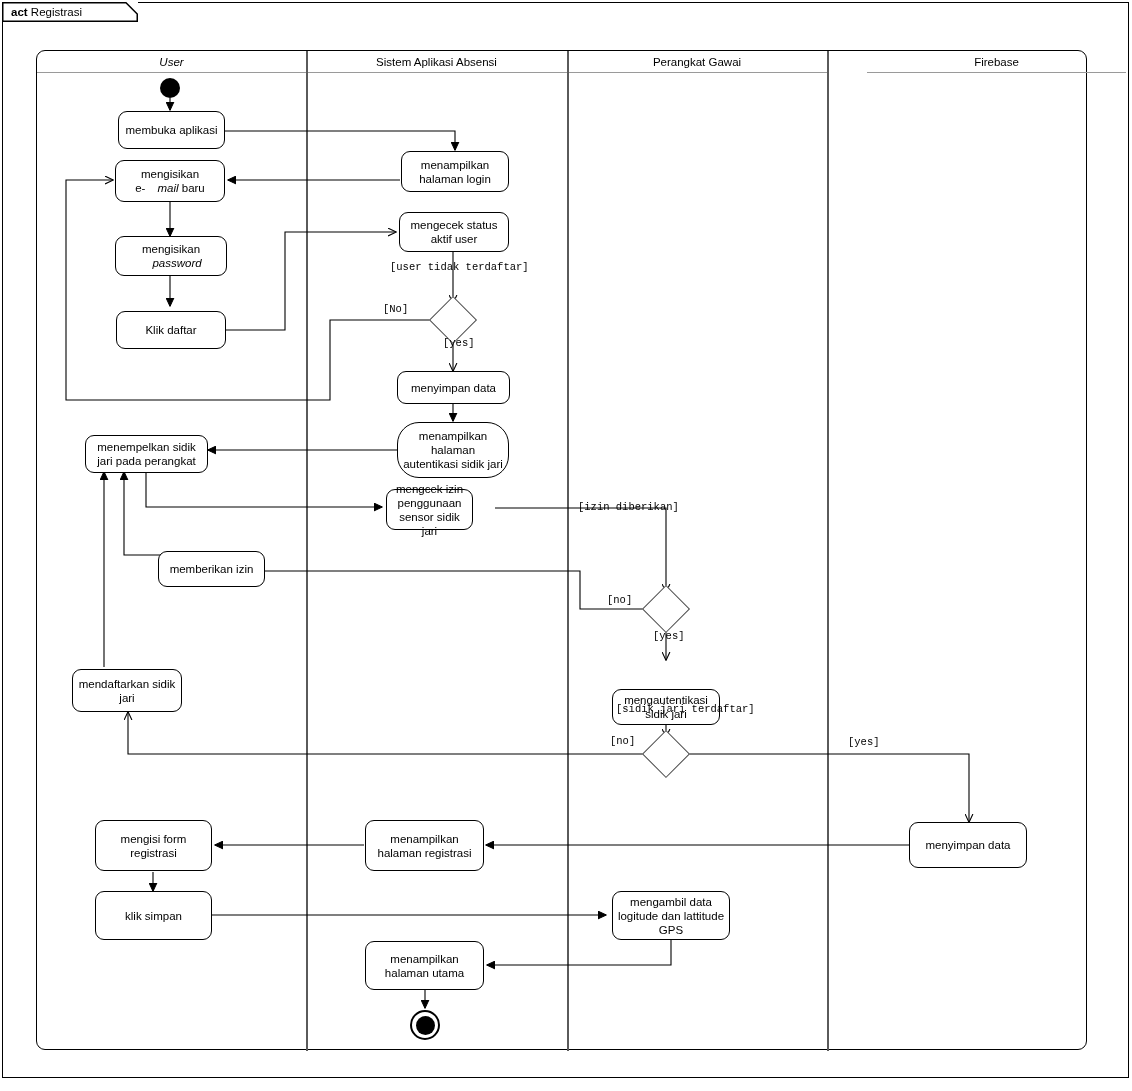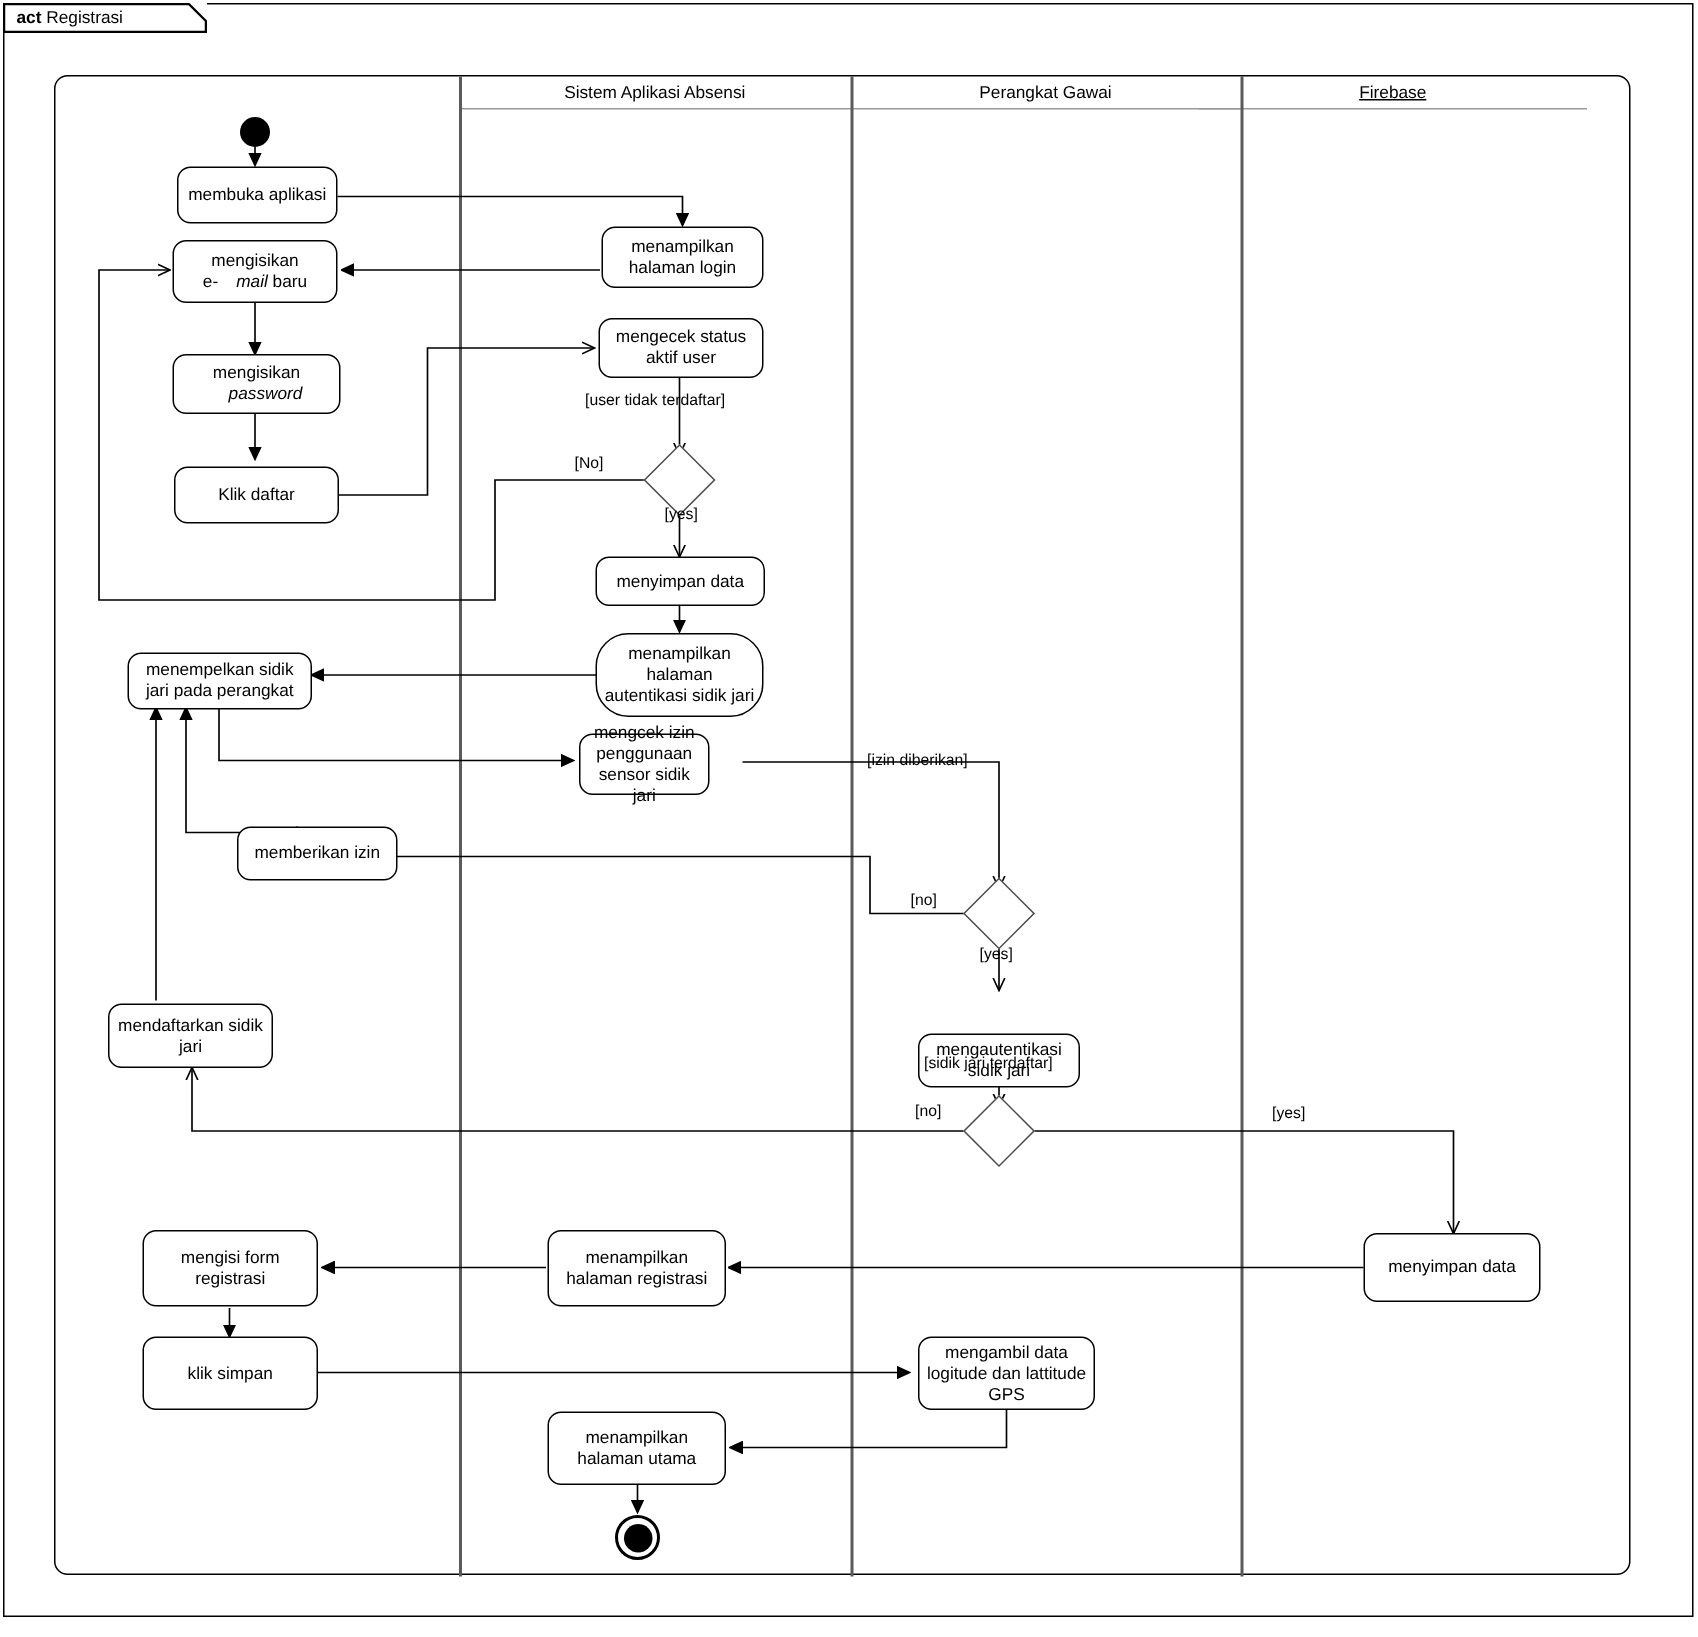--- a/index.html
+++ b/index.html
@@ -145,20 +145,21 @@
   }
 
   
   .elabel {
     position: absolute;
     font-size: 10.5px;
     line-height: 13px;
     color: #000;
     white-space: nowrap;
     background: transparent;
+    font-family: Liberation Mono, monospace;
   }
 
   
   #edges {
     position: absolute;
     left: 0;
     top: 0;
     width: 1132px;
     height: 1091px;
     pointer-events: none;
@@ -173,23 +174,24 @@
 
   <div class="frame-tab">
     <svg class="tab-shape" viewBox="0 0 136 20" preserveAspectRatio="none">
       <path d="M 0.75 0.75 L 124 0.75 L 135.25 12 L 135.25 19.25 L 0.75 19.25 Z" fill="#ffffff" stroke="#000000" stroke-width="1.5"></path>
     </svg>
     <div class="tab-label"><b>act</b> <span class="reg">Registrasi</span></div>
   </div>
 
   <div class="lanes">
 
+    <div class="lane-head italic" style="left:0px; width:269px;">User</div>
     <div class="lane-head" style="left:269px; width:261px;">Sistem Aplikasi Absensi</div>
     <div class="lane-head" style="left:530px; width:260px;">Perangkat Gawai</div>
-    <div class="lane-head" style="left:762px; width:259px;text-decoration:underline;">Firebase</div>
+    <div class="lane-head" style="left:830px; width:259px;">Firebase</div>
 
     <div class="lane-div thick" style="left:269px;"></div>
     <div class="lane-div thick" style="left:530px;"></div>
     <div class="lane-div thick" style="left:790px;"></div>
   </div>
 
   <svg id="edges" viewBox="0 0 1132 1091">
     <defs>
       <marker id="ah" markerWidth="9" markerHeight="9" refX="8" refY="4.5" orient="auto" markerUnits="userSpaceOnUse">
         <path d="M 0 0.6 L 8.4 4.5 L 0 8.4" fill="none" stroke="#000" stroke-width="1.1"></path>

